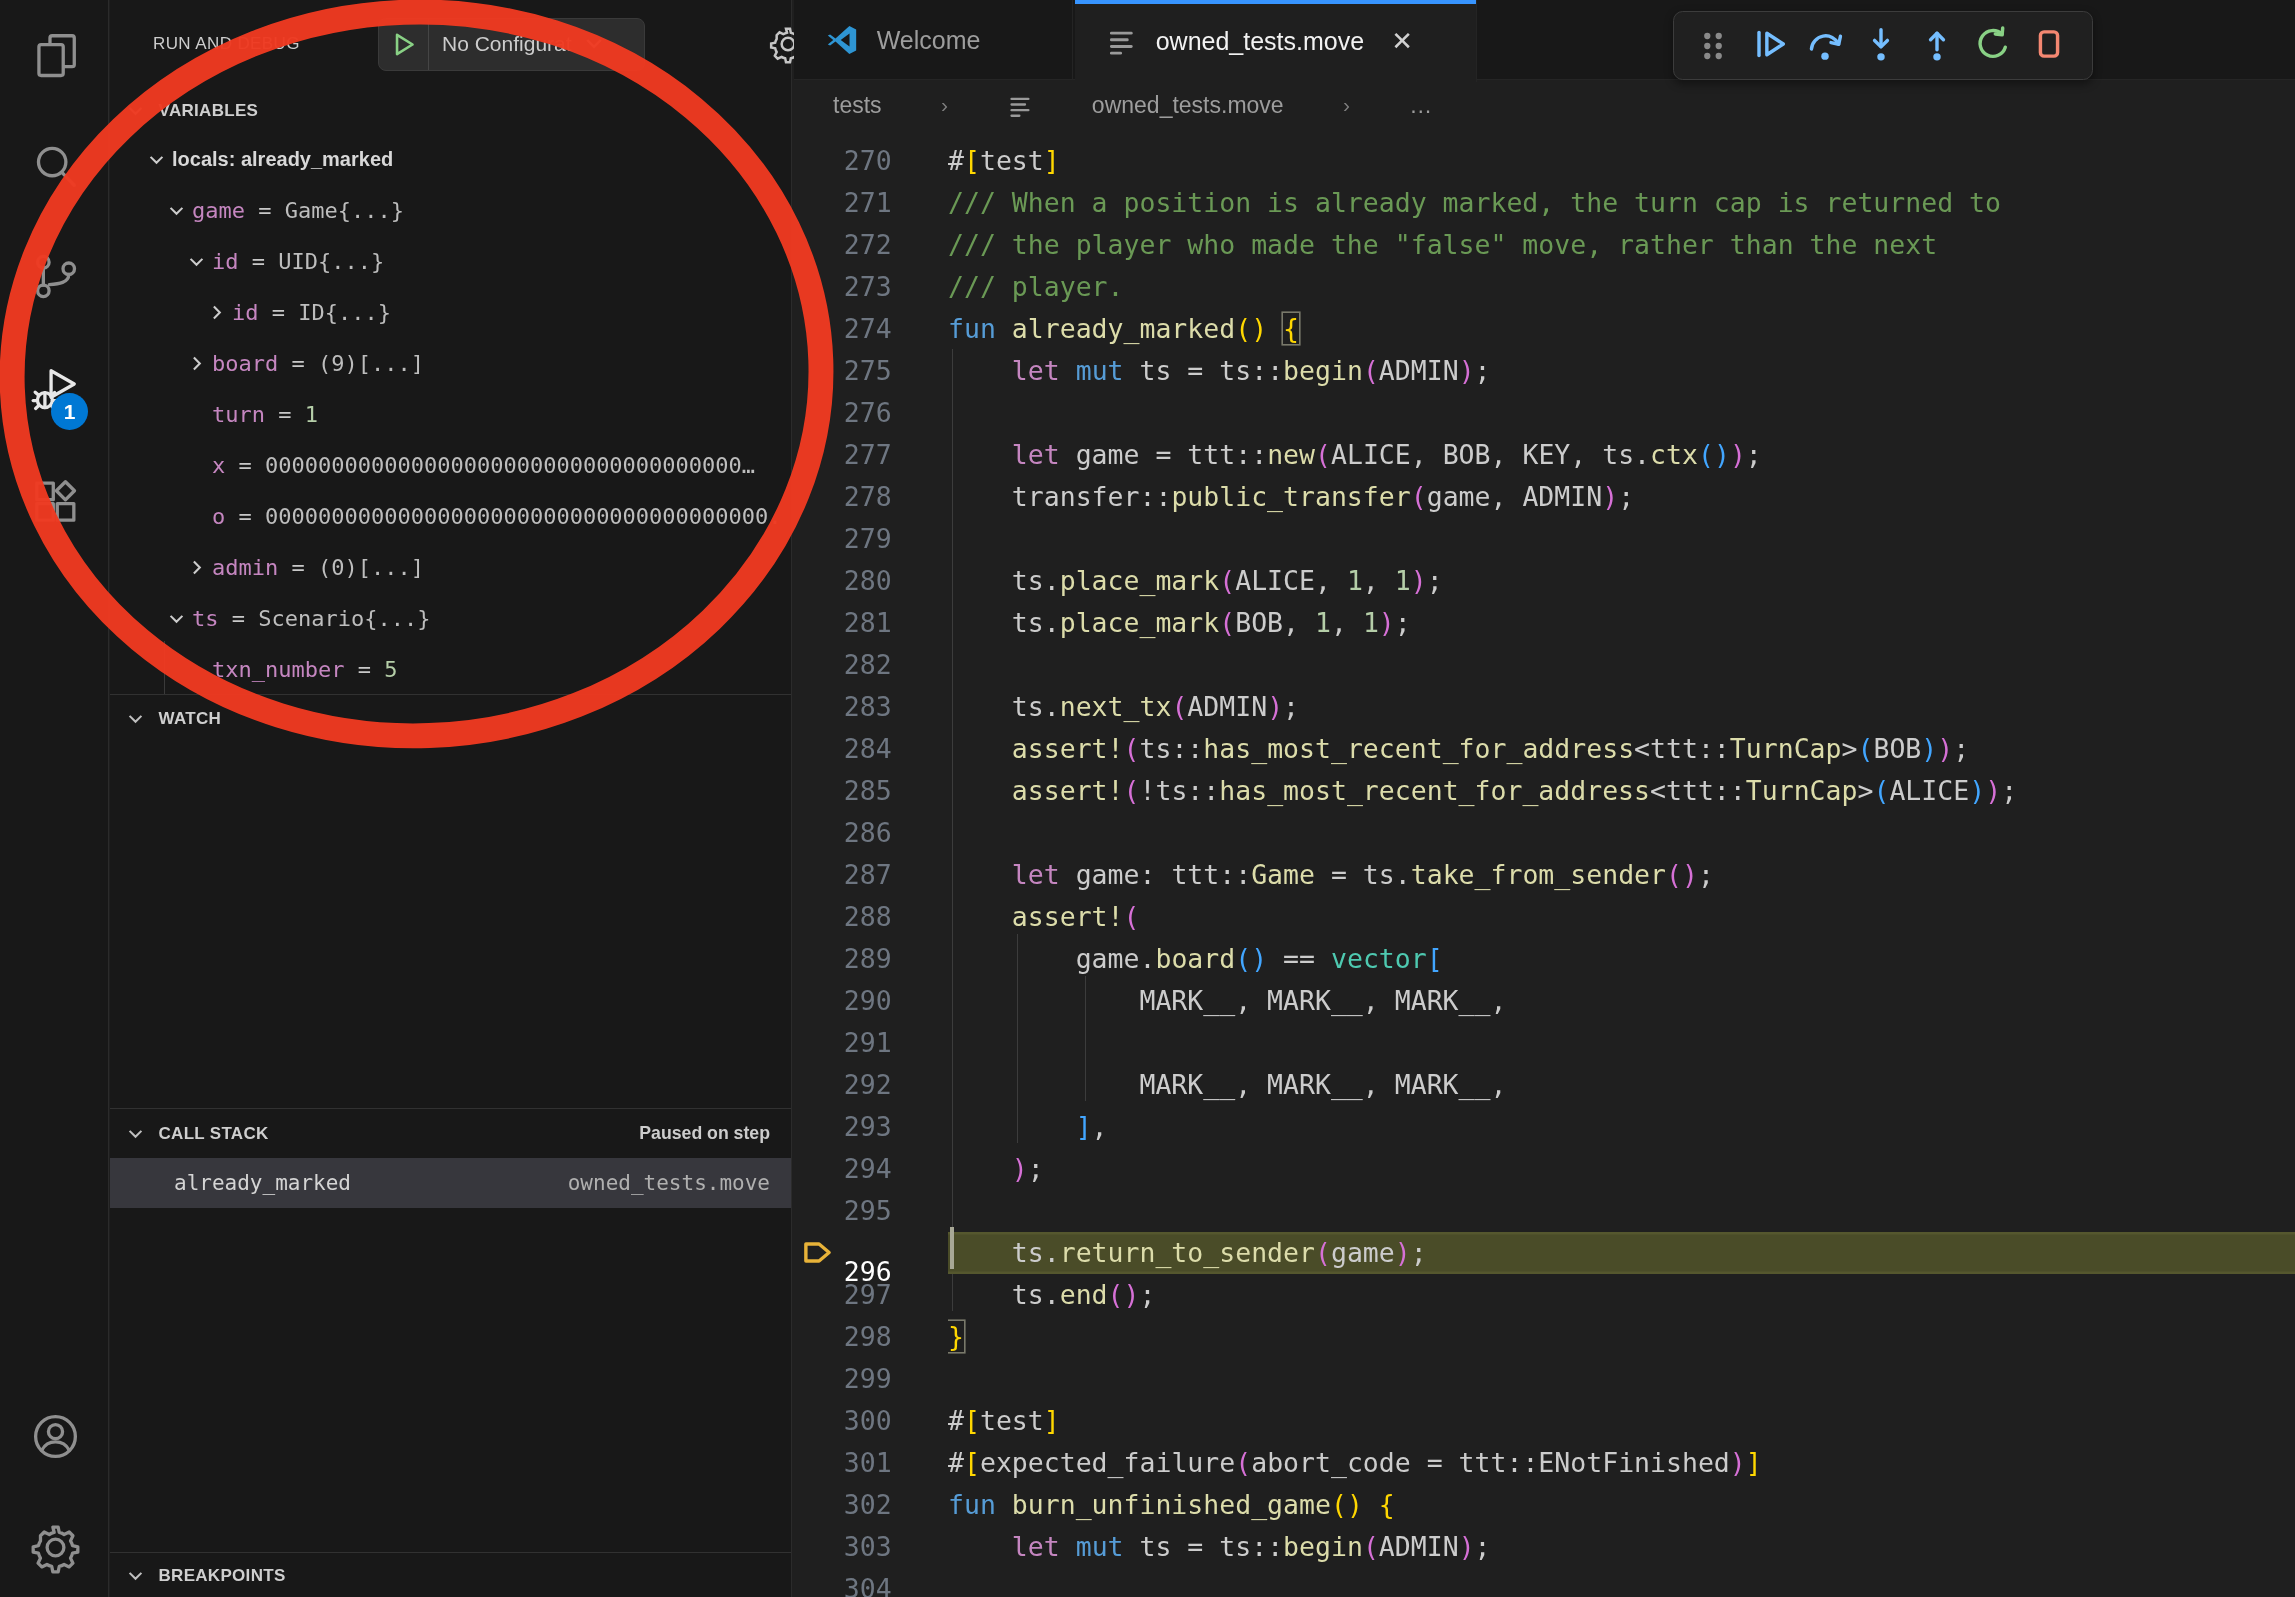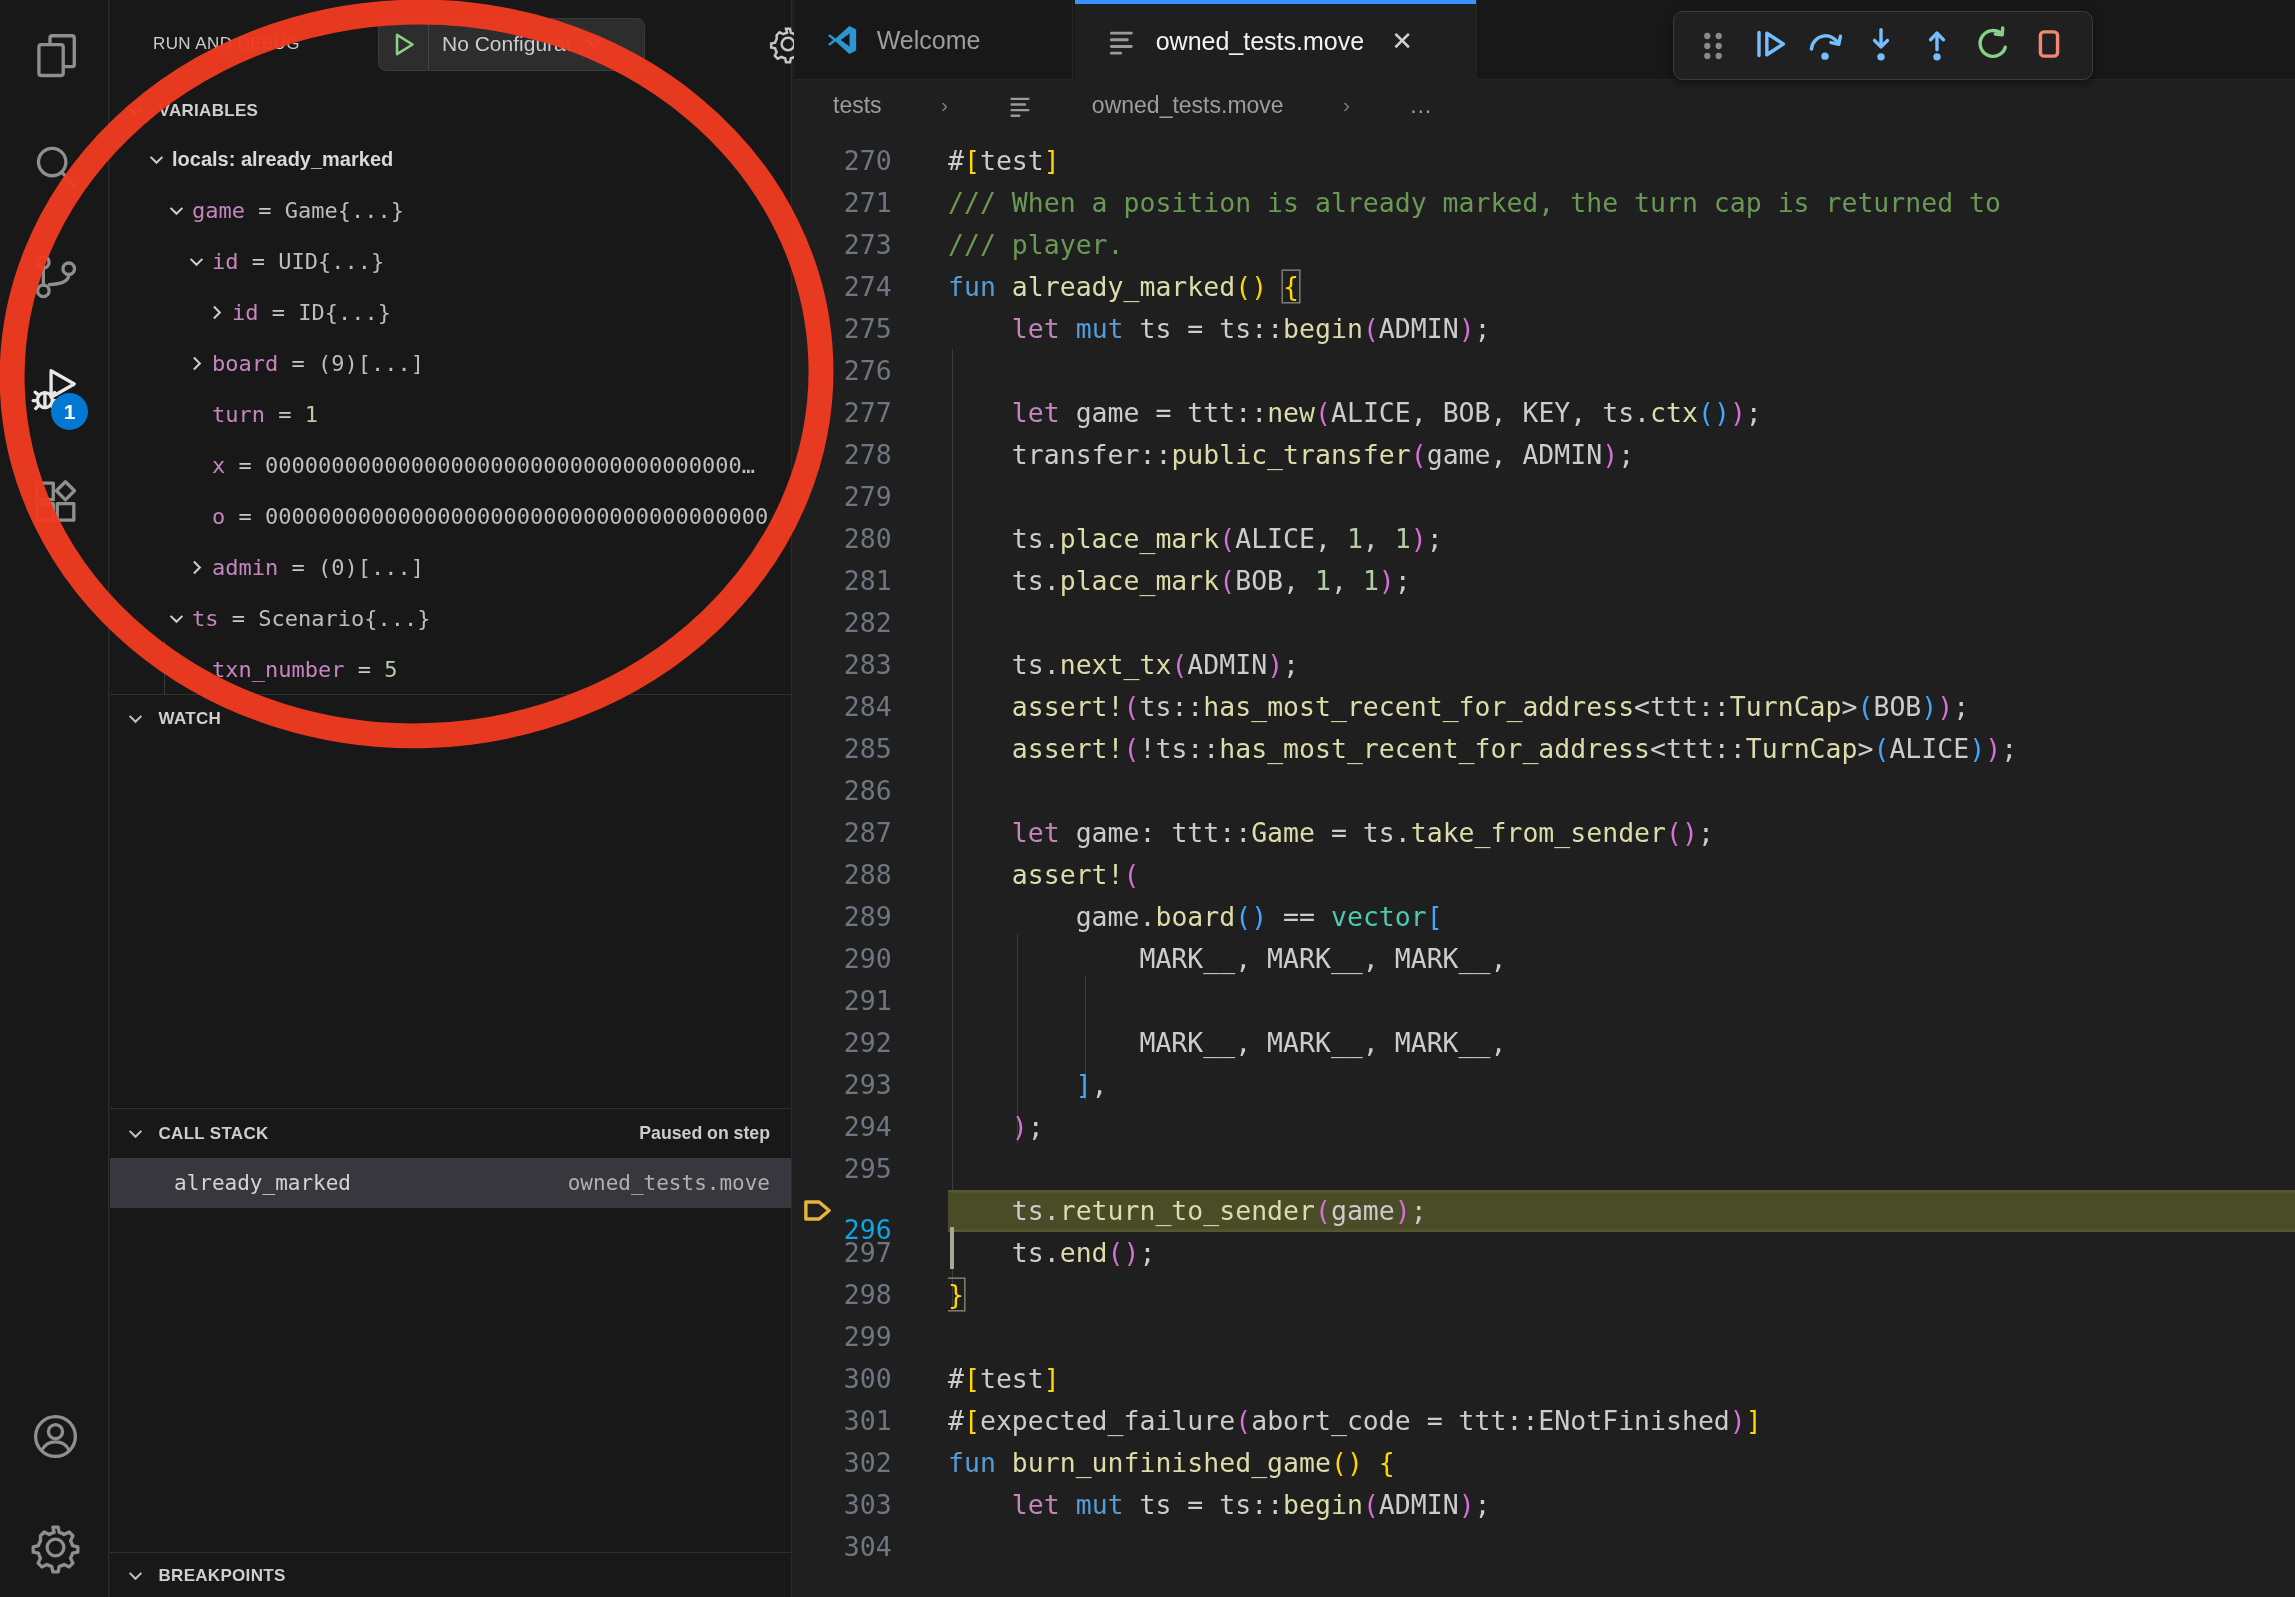--- a/index.html
+++ b/index.html
@@ -82,21 +82,21 @@
   .guide { position:absolute; width:0; border-left:1.6px solid #3c3c3c; }
   #guide-a { left:158px; top:219px; height:962px; }
   #guide-b { left:223px; top:804px; height:209px; }
   #guide-c { left:291px; top:846px; height:125px; }
   #guide-hl { position:absolute; left:156px; top:1097px; height:42px; width:4px; background:#a8a896; }
 
   .cl { position:relative; height:42px; display:flex; align-items:center; font-family:"DejaVu Sans Mono",monospace; font-size:26.5px; white-space:pre; }
   .ln { flex:0 0 109px; text-align:right; padding-right:11.3px; color:#6e7681; }
   .lc { flex:1 1 auto; margin-left:45px; height:42px; display:flex; align-items:center; overflow:hidden; }
   .cl.hl .lc { background:#4a4c28; box-shadow:0 2.4px 0 #55572e inset, 0 -2.4px 0 #55572e inset; }
-  .cl.hl .ln { color:#0ea5e9;margin-top:38px; }
+  .cl.hl .ln { color:#ffffff;margin-top:38px; }
   .glyph { position:absolute; left:8px; top:5.6px; width:31px; height:31px; }
 
   .t   { color:#cccccc; }
   .cm  { color:#6a9955;text-align:center; }
   .kw  { color:#569cd6; }
   .ctl { color:#c586c0; }
   .fn  { color:#dcdcaa; }
   .ty  { color:#4ec9b0; }
   .num { color:#b5cea8; }
   .b1  { color:#ffd700; }
@@ -322,20 +322,21 @@
       <span>…</span>
     </div>
 
     <div id="codepane">
       <div id="guide-a" class="guide"></div>
       <div id="guide-b" class="guide"></div>
       <div id="guide-c" class="guide"></div>
       <div id="code-lines">
           <div class="cl"><span class="ln">270</span><span class="lc"><span class="t">#</span><span class="b1">[</span><span class="t">test</span><span class="b1">]</span></span></div>
           <div class="cl"><span class="ln">271</span><span class="lc"><span class="cm">/// When a position is already marked, the turn cap is returned to</span></span></div>
+          <div class="cl"><span class="ln">272</span><span class="lc"><span class="cm">/// the player who made the "false" move, rather than the next</span></span></div>
           <div class="cl"><span class="ln">273</span><span class="lc"><span class="cm">/// player.</span></span></div>
           <div class="cl"><span class="ln">274</span><span class="lc"><span class="kw">fun </span><span class="fn">already_marked</span><span class="b1">(</span><span class="b1">)</span><span class="t"> </span><span class="b1 mt">{</span></span></div>
           <div class="cl"><span class="ln">275</span><span class="lc"><span class="t">    </span><span class="ctl">let</span><span class="t"> </span><span class="kw">mut</span><span class="t"> ts = ts::</span><span class="fn">begin</span><span class="b2">(</span><span class="t">ADMIN</span><span class="b2">)</span><span class="t">;</span></span></div>
           <div class="cl"><span class="ln">276</span><span class="lc"></span></div>
           <div class="cl"><span class="ln">277</span><span class="lc"><span class="t">    </span><span class="ctl">let</span><span class="t"> game = ttt::</span><span class="fn">new</span><span class="b2">(</span><span class="t">ALICE, BOB, KEY, ts.</span><span class="fn">ctx</span><span class="b3">(</span><span class="b3">)</span><span class="b2">)</span><span class="t">;</span></span></div>
           <div class="cl"><span class="ln">278</span><span class="lc"><span class="t">    transfer::</span><span class="fn">public_transfer</span><span class="b2">(</span><span class="t">game, ADMIN</span><span class="b2">)</span><span class="t">;</span></span></div>
           <div class="cl"><span class="ln">279</span><span class="lc"></span></div>
           <div class="cl"><span class="ln">280</span><span class="lc"><span class="t">    ts.</span><span class="fn">place_mark</span><span class="b2">(</span><span class="t">ALICE, </span><span class="num">1</span><span class="t">, </span><span class="num">1</span><span class="b2">)</span><span class="t">;</span></span></div>
           <div class="cl"><span class="ln">281</span><span class="lc"><span class="t">    ts.</span><span class="fn">place_mark</span><span class="b2">(</span><span class="t">BOB, </span><span class="num">1</span><span class="t">, </span><span class="num">1</span><span class="b2">)</span><span class="t">;</span></span></div>
           <div class="cl"><span class="ln">282</span><span class="lc"></span></div>

